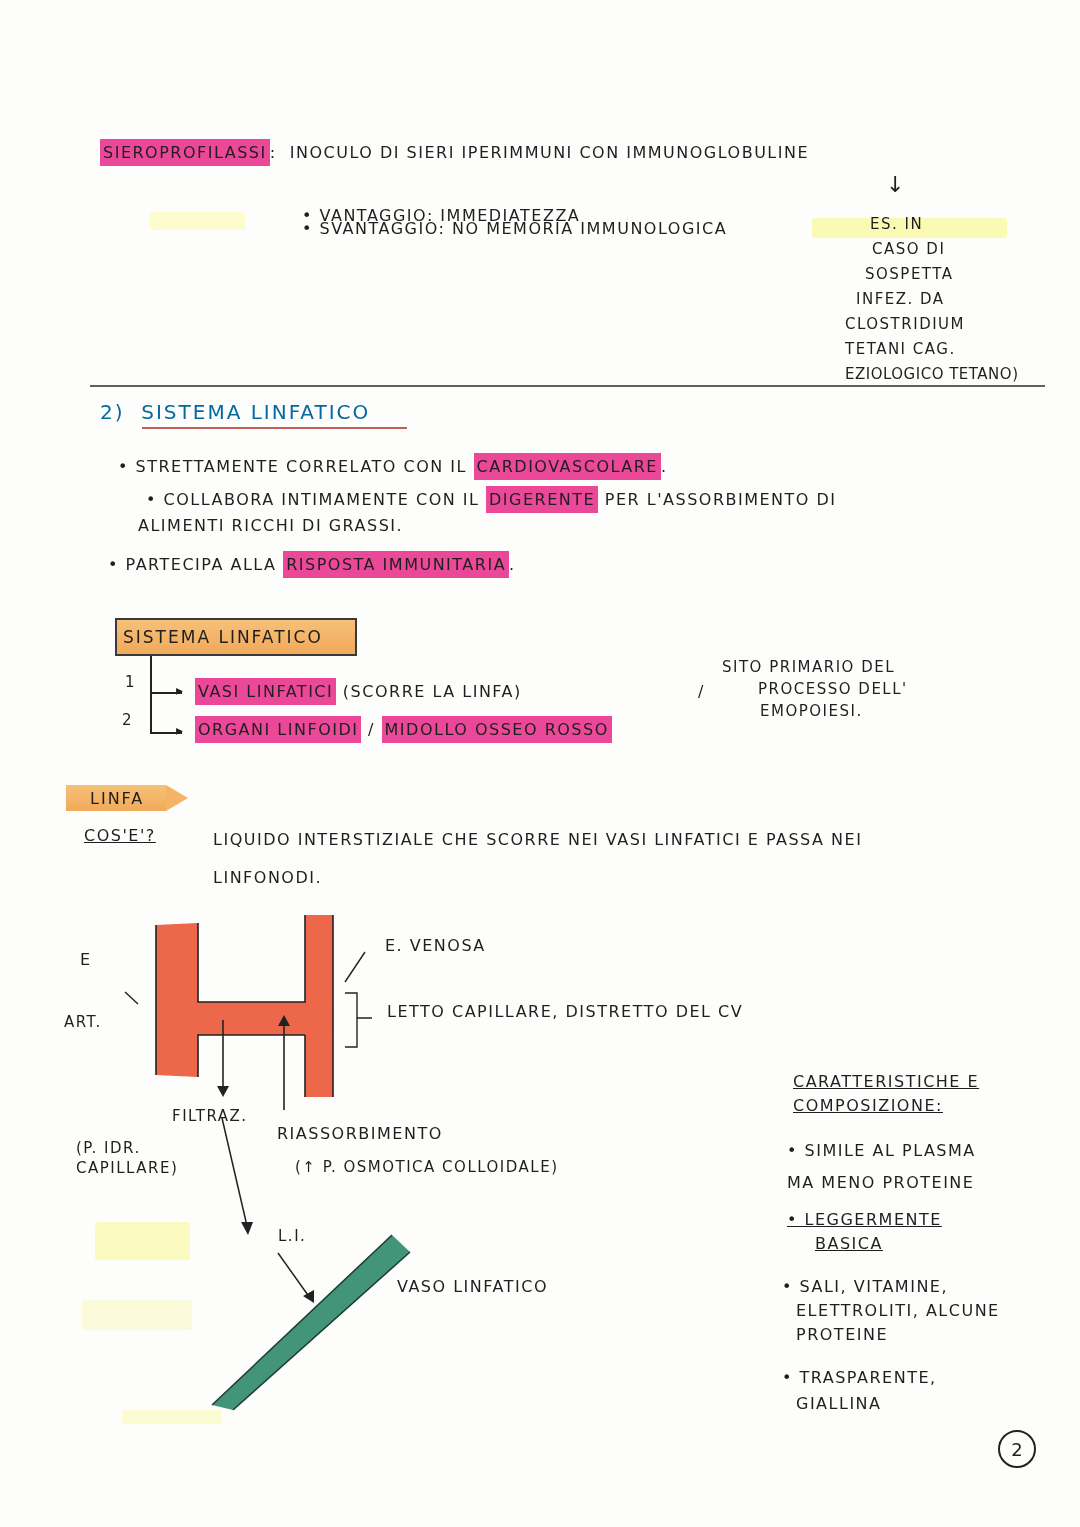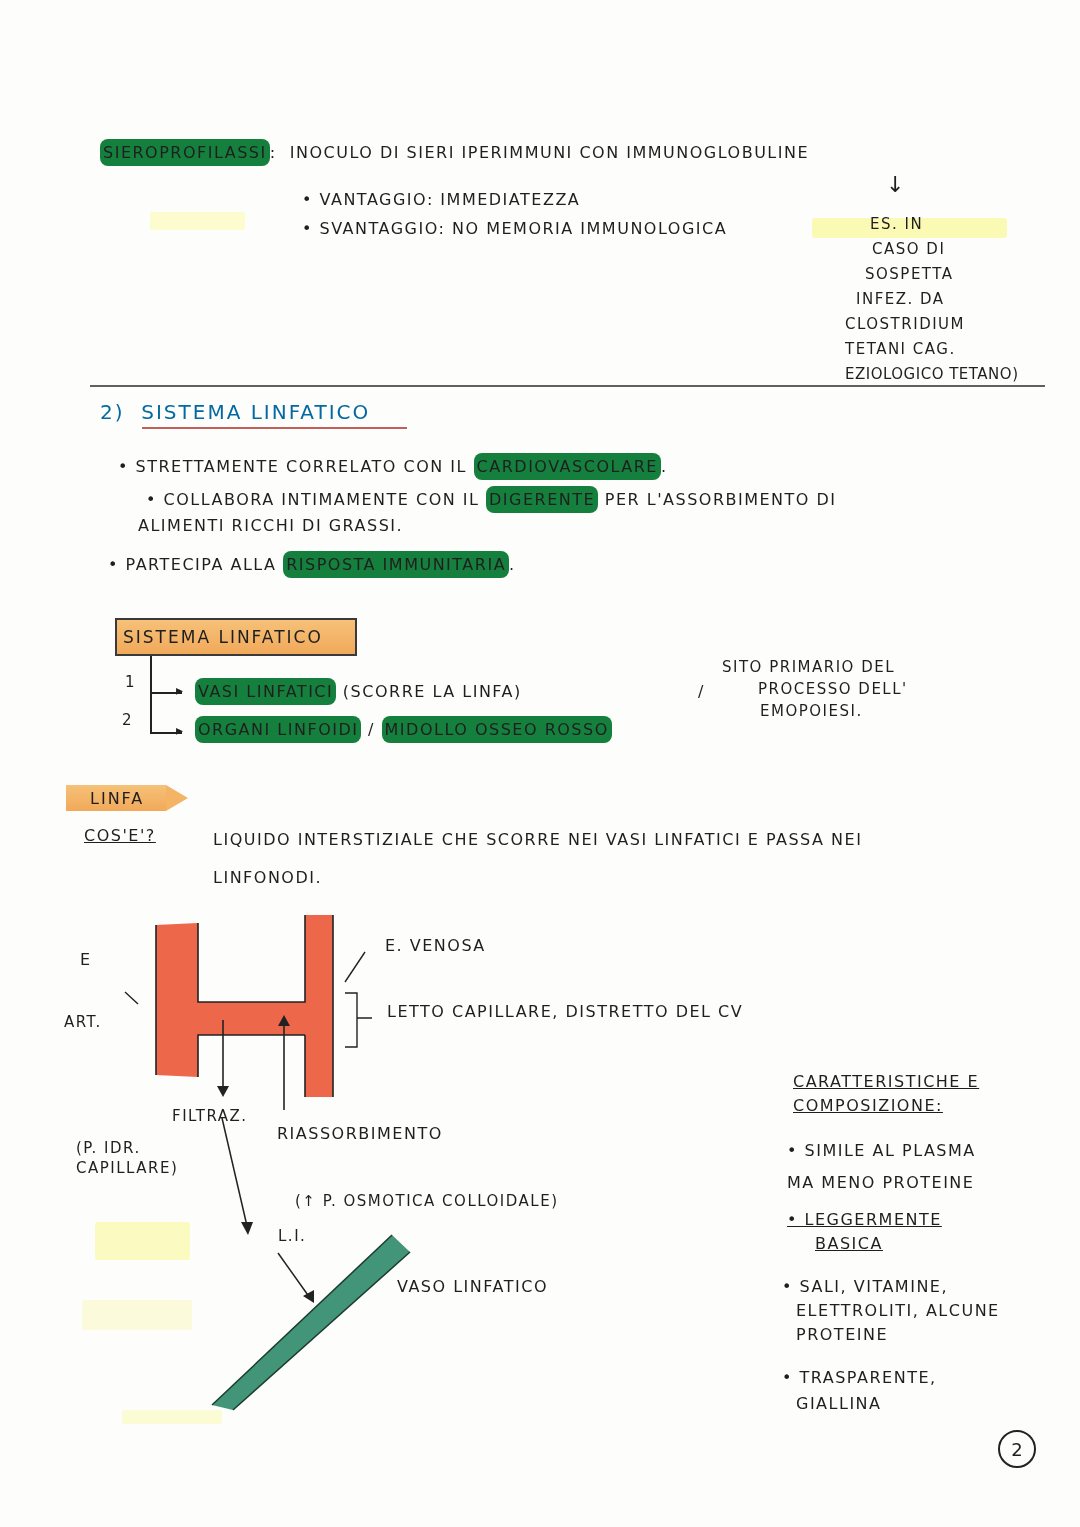--- a/index.html
+++ b/index.html
@@ -4,21 +4,21 @@
 <style>
   html, body { margin: 0; padding: 0; }
   body {
     width: 1080px; height: 1527px; position: relative; overflow: hidden;
     background: #fdfdfb;
     font-family: "DejaVu Sans", sans-serif;
     color: #1f1f1f;
   }
   .hand { font-family: "DejaVu Sans", sans-serif; letter-spacing: 1.5px; text-transform: uppercase; }
   .abs { position: absolute; white-space: nowrap; }
-  .hl { background: #15803d; padding: 4px 3px; border-radius: 8px; }
+  .hl { background: #ec4899; padding: 4px 3px; border-radius: 0; }
   .hl-faint { position: absolute; background: #f8f87a; opacity: 0.55; border-radius: 3px; }
   .t16 { font-size: 16px; }
   .t15 { font-size: 15px; }
   .red-title { color: #0369a1; font-size: 20px; letter-spacing: 2px; }
   .red-ul { position: absolute; height: 2px; background: #c0605a; }
   .divider { position: absolute; left: 90px; top: 385px; width: 955px; height: 2px; background: #3a3a3a; opacity: 0.8; }
   .box-orange {
     position: absolute; left: 115px; top: 618px; width: 242px; height: 38px;
     background: linear-gradient(180deg, #f6c178, #f1a95a);
     border: 2px solid #3a3a3a; box-sizing: border-box;
@@ -43,21 +43,21 @@
     display: flex; align-items: center; justify-content: center; font-size: 18px;
   }
 </style>
 </head>
 <body>
 
 <div class="abs hand t16" style="left:100px; top:143px;">
   <span class="hl">SIEROPROFILASSI</span><span>:</span>
   &nbsp;<span>INOCULO DI SIERI IPERIMMUNI CON IMMUNOGLOBULINE</span>
 </div>
-<div class="abs hand t16" style="left:302px; top:190px;">• VANTAGGIO: IMMEDIATEZZA</div>
+<div class="abs hand t16" style="left:302px; top:206px;">• VANTAGGIO: IMMEDIATEZZA</div>
 <div class="abs hand t16" style="left:302px; top:219px;">• SVANTAGGIO: NO MEMORIA IMMUNOLOGICA</div>
 <div class="hl-faint" style="left:812px; top:218px; width:195px; height:20px;"></div>
 <div class="hl-faint" style="left:150px; top:212px; width:95px; height:18px; opacity:0.35;"></div>
 <div class="abs" style="left:886px; top:172px; font-size:22px;">↓</div>
 <div class="abs hand t15" style="left:845px; top:212px; line-height:25px; white-space:normal; width:210px;">
   <div style="padding-left:25px;">es. IN</div>
   <div style="padding-left:27px;">CASO DI</div>
   <div style="padding-left:20px;">SOSPETTA</div>
   <div style="padding-left:11px;">INFEZ. DA</div>
   <div>CLOSTRIDIUM</div>
@@ -144,21 +144,21 @@
 <div class="abs t16" style="left:80px; top:950px;">E</div>
 <div class="abs hand t15" style="left:64px; top:973px;margin-top:40px;">ART.</div>
 <div class="abs hand t16" style="left:375px; top:936px;margin-left:10px;">E. VENOSA</div>
 <div class="abs hand t16" style="left:387px; top:1002px;">LETTO CAPILLARE, DISTRETTO DEL CV</div>
 <div class="abs hand t15" style="left:172px; top:1107px;">FILTRAZ.</div>
 <div class="abs hand t15" style="left:76px; top:1138px; line-height:20px;">
   <div>(P. IDR.</div>
   <div>CAPILLARE)</div>
 </div>
 <div class="abs hand t16" style="left:277px; top:1124px;">RIASSORBIMENTO</div>
-<div class="abs hand t15" style="left:295px; top:1158px;margin-top:34px;">(↑ P. OSMOTICA COLLOIDALE)</div>
+<div class="abs hand t15" style="left:295px; top:1158px;">(↑ P. OSMOTICA COLLOIDALE)</div>
 <div class="abs hand t15" style="left:278px; top:1227px;">L.I.</div>
 <div class="abs hand t16" style="left:397px; top:1277px;">VASO LINFATICO</div>
 
 <div class="hl-faint" style="left:95px; top:1222px; width:95px; height:38px; opacity:0.45;"></div>
 <div class="hl-faint" style="left:82px; top:1300px; width:110px; height:30px; opacity:0.25;"></div>
 <div class="hl-faint" style="left:122px; top:1410px; width:100px; height:14px; opacity:0.3;"></div>
 
 <div class="abs hand t16" style="left:793px; top:1070px; line-height:24px;">
   <div style="text-decoration:underline;">CARATTERISTICHE E</div>
   <div style="text-decoration:underline;">COMPOSIZIONE:</div>

